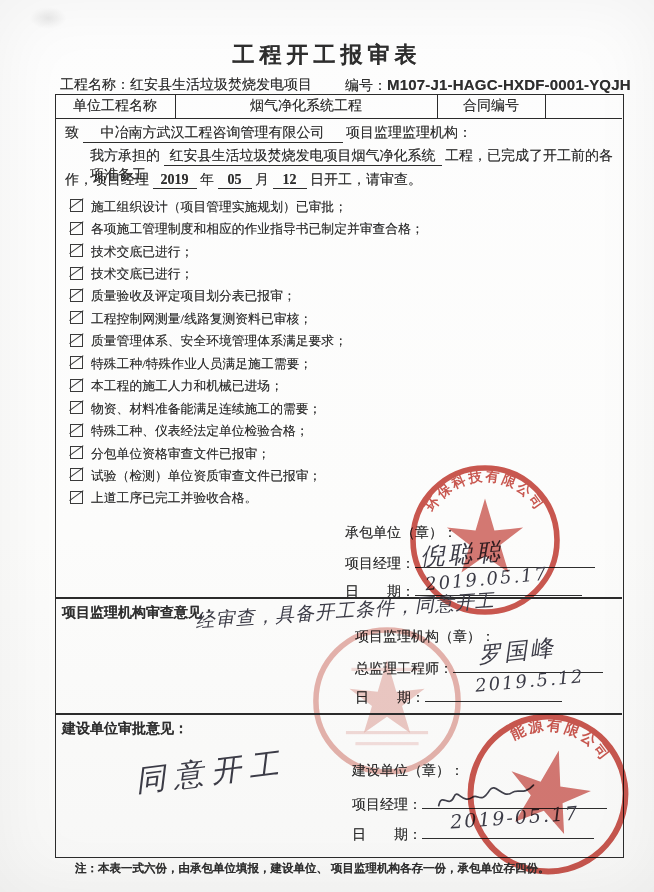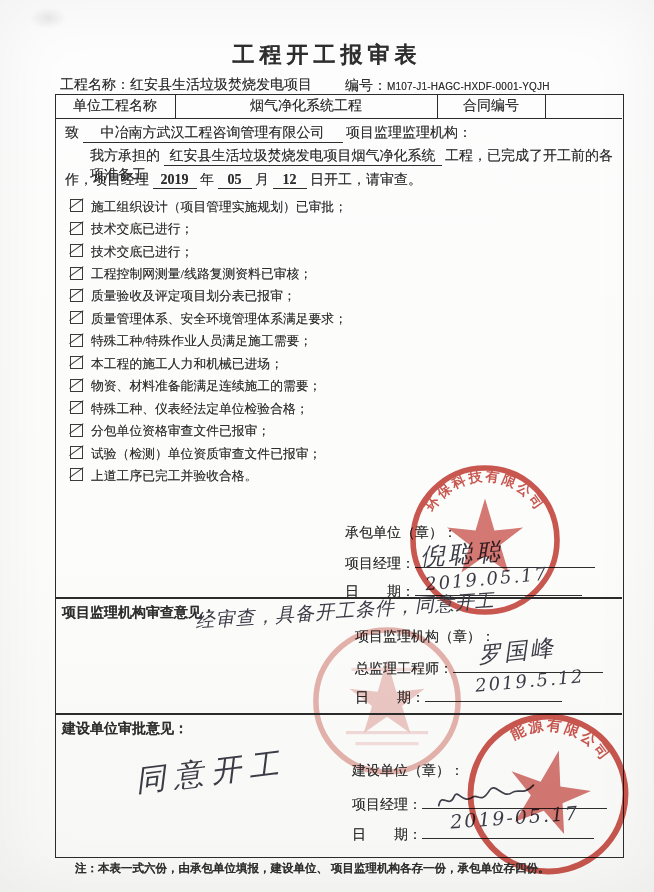--- a/index.html
+++ b/index.html
@@ -10,21 +10,21 @@
     font-family:"Liberation Serif","DejaVu Serif",serif;
     color:#2e2e2e;
     box-shadow:inset 0 0 70px rgba(0,0,0,0.05);
   }
   .abs{position:absolute;}
   .ink{text-shadow:0 0 .5px rgba(40,40,40,.55);}
   .title{font-size:22px;font-weight:bold;letter-spacing:5px;width:100%;text-align:center;}
   .small{font-size:14px;}
   .tiny{font-size:11.5px;}
   .bold{font-weight:bold;}
-  .mono-code{font-family:"Liberation Sans","DejaVu Sans",sans-serif;font-weight:normal;font-size:10px;letter-spacing:.2px;}
+  .mono-code{font-family:"Liberation Sans","DejaVu Sans",sans-serif;font-weight:bold;font-size:15px;letter-spacing:.2px;}
   .line{background:#2b2b2b;}
   .box{border:1.6px solid #2b2b2b;}
   .fill{display:inline-block;border-bottom:1.1px solid #2e2e2e;text-align:center;}
   
   #checklist{display:flex;flex-direction:column;}
   .ck-item{display:flex;align-items:center;height:22.45px;font-size:12.8px;}
   .cb{width:11px;height:11px;border:1.3px solid #3a3a3a;position:relative;flex:none;margin-right:8px;margin-top:-3px;}
   .cb::after{content:"";position:absolute;left:-3px;top:3px;width:17px;height:1.4px;background:#3a3a3a;transform:rotate(-36deg);}
   
   .hand{font-family:"DejaVu Serif","Liberation Serif",serif;font-style:italic;color:#3b3b46;}
@@ -83,33 +83,37 @@
     <span>日开工，请审查。</span>
   </div>
 
   <div id="checklist" class="abs ink" style="left:70px;top:196px;width:540px;">
     <div class="ck-item">
         <span class="cb"></span>
         <span>施工组织设计（项目管理实施规划）已审批；</span>
       </div>
     <div class="ck-item">
         <span class="cb"></span>
+        <span>各项施工管理制度和相应的作业指导书已制定并审查合格；</span>
+      </div>
+    <div class="ck-item">
+        <span class="cb"></span>
         <span>技术交底已进行；</span>
       </div>
     <div class="ck-item">
         <span class="cb"></span>
         <span>技术交底已进行；</span>
       </div>
     <div class="ck-item">
         <span class="cb"></span>
+        <span>质量验收及评定项目划分表已报审；</span>
+      </div>
+    <div class="ck-item">
+        <span class="cb"></span>
         <span>工程控制网测量/线路复测资料已审核；</span>
-      </div>
-    <div class="ck-item">
-        <span class="cb"></span>
-        <span>质量验收及评定项目划分表已报审；</span>
       </div>
     <div class="ck-item">
         <span class="cb"></span>
         <span>质量管理体系、安全环境管理体系满足要求；</span>
       </div>
     <div class="ck-item">
         <span class="cb"></span>
         <span>特殊工种/特殊作业人员满足施工需要；</span>
       </div>
     <div class="ck-item">

